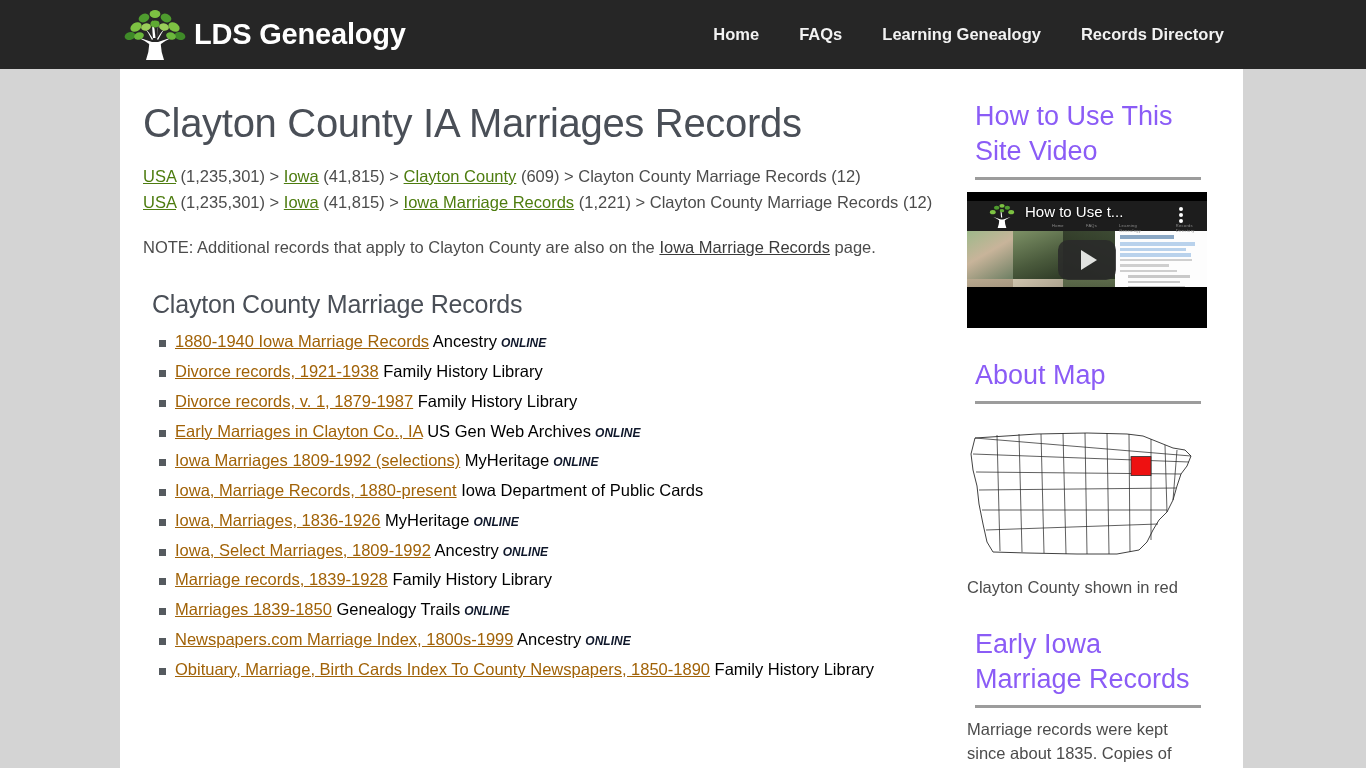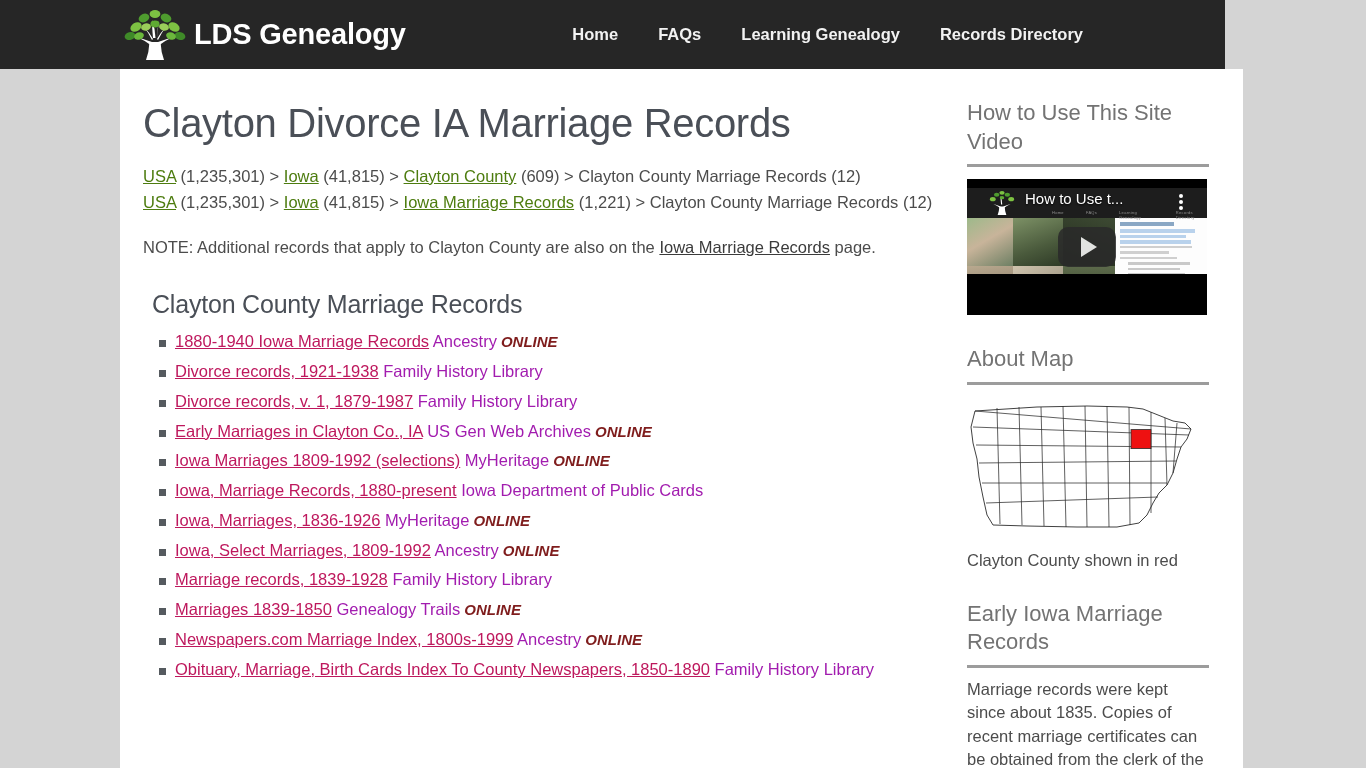--- a/index.html
+++ b/index.html
@@ -7,21 +7,21 @@
     margin: 0; padding: 0;
     width: 1366px; height: 768px;
     overflow: hidden;
     background: #d4d4d4;
     font-family: "Liberation Sans", sans-serif;
   }
 
   
   .site-header {
     position: absolute; top: 0; left: 0;
-    width: 1225px; height: 69px;
+    width: 1366px; height: 69px;
     background: #262626;
     display: flex; align-items: center;
   }
   .brand {
     display: flex; align-items: center;
     margin-left: 124px; gap: 8px;
     text-decoration: none;
   }
   .brand-logo { width: 62px; height: 54px; display: block; }
   .brand-name {
@@ -85,37 +85,37 @@
     font-size: 16.5px; color: #4c4c4c;
     line-height: 1.3;
     white-space: nowrap;
   }
   .record-item::before {
     content: "";
     position: absolute; left: 16px; top: 9px;
     width: 7px; height: 7px;
     background: #555a5f;
   }
-  .record-link { color: #be185d; text-decoration: underline; }
-  .record-source { color: #a21caf; }
+  .record-link { color: #a16207; text-decoration: underline; }
+  .record-source { color: #000000; }
   .online-badge {
-    color: #7f1d1d; font-style: italic; font-weight: bold;
-    font-size: 15px; margin-left: 4px;
+    color: #0f172a; font-style: italic; font-weight: bold;
+    font-size: 12px; margin-left: 4px;
   }
 
   
   .sidebar {
     position: absolute; top: 0; left: 847px;
     width: 242px;
   }
   .widget { margin-bottom: 0; }
   .widget-title {
-    margin: 0; padding: 0 0 8px 0;
-    font-size: 22px; font-weight: normal;
-    color: #737373; line-height: 1.3;
+    margin: 8px; padding: 0 0 8px 0;
+    font-size: 27px; font-weight: normal;
+    color: #8b5cf6; line-height: 1.3;
     border-bottom: 3px solid #9c9c9c;
   }
   .widget-title.spaced { margin-top: 30px; }
 
   
   .video-box {
     position: relative;
     margin-top: 12px;
     width: 240px; height: 136px;
     background: #000; overflow: hidden;
@@ -247,21 +247,21 @@
     <a class="nav-link" href="#">FAQs</a>
     <a class="nav-link" href="#">Learning Genealogy</a>
     <a class="nav-link" href="#">Records Directory</a>
   </nav>
 </div>
 
 <div class="page-shell">
  <div class="content-wrap">
 
   <div class="main-col">
-    <h1 class="page-title">Clayton Divorce IA Marriage Records</h1>
+    <h1 class="page-title">Clayton County IA Marriages Records</h1>
 
     <div class="breadcrumbs">
       <div id="bc-row-0"><a href="#">USA</a><span> (1,235,301) &gt; </span><a href="#">Iowa</a><span> (41,815) &gt; </span><a href="#">Clayton County</a><span> (609) &gt; Clayton County Marriage Records (12)</span></div>
       <div id="bc-row-1"><a href="#">USA</a><span> (1,235,301) &gt; </span><a href="#">Iowa</a><span> (41,815) &gt; </span><a href="#">Iowa Marriage Records</a><span> (1,221) &gt; Clayton County Marriage Records (12)</span></div>
     </div>
 
     <p class="note-line"><span>NOTE: Additional records that apply to Clayton County are also on the </span><a href="#">Iowa Marriage Records</a><span> page.</span></p>
 
     <h2 class="section-head">Clayton County Marriage Records</h2>
 

